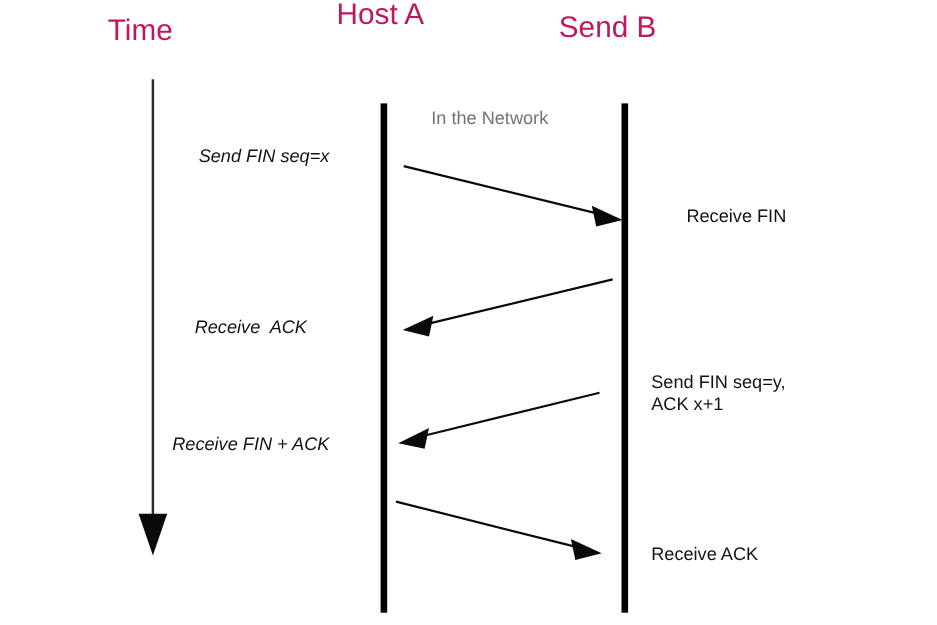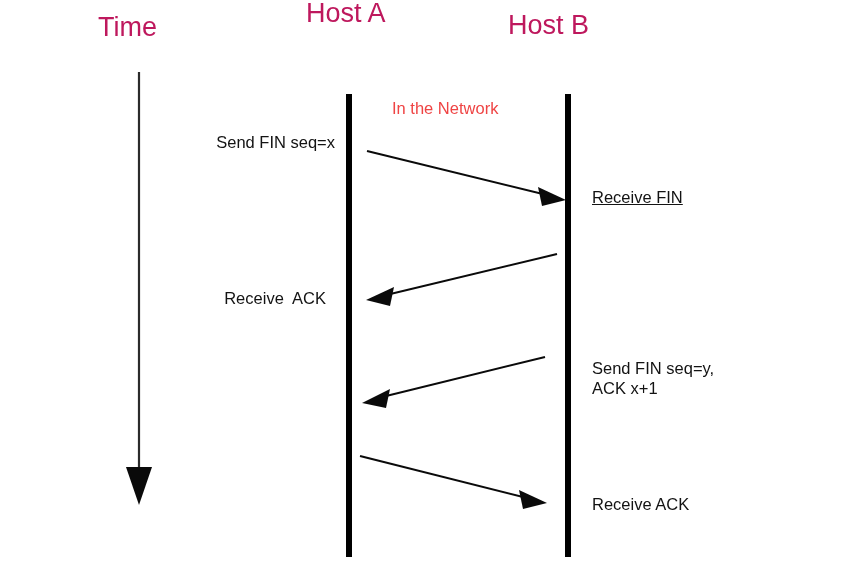--- a/index.html
+++ b/index.html
@@ -27,21 +27,21 @@
   #hdr-host-a { left: 306px; top: 0; }
   #hdr-host-b { left: 508px; top: 12px; }
 
   .net-label {
     position: absolute;
     left: 392px;
     top: 100px;
     font-size: 16.5px;
     line-height: 1;
     white-space: nowrap;
-    color: #ef4444;
+    color: #737373;
   }
 
   .lifeline {
     position: absolute;
     width: 6px;
     background: #000000;
   }
   #lifeline-a { left: 346px; top: 94px; height: 463px; }
   #lifeline-b { left: 565px; top: 94px; height: 463px; }
 
@@ -54,30 +54,30 @@
     pointer-events: none;
   }
 
   .msg {
     position: absolute;
     font-size: 16.5px;
     line-height: 20px;
     white-space: pre;
     color: #131313;
   }
-  .msg.right-align { text-align: right; }
+  .msg.right-align { text-align: center; font-style: italic; }
 </style>
 </head>
 <body>
 
 <div id="canvas">
 
   <div class="hdr" id="hdr-time">Time</div>
   <div class="hdr" id="hdr-host-a">Host A</div>
-  <div class="hdr" id="hdr-host-b">Host B</div>
+  <div class="hdr" id="hdr-host-b">Send B</div>
 
   <div class="net-label">In the Network</div>
 
   <div class="lifeline" id="lifeline-a"></div>
   <div class="lifeline" id="lifeline-b"></div>
 
   <svg class="overlay" viewBox="0 0 852 568">
 
     <g>
       <line x1="139" y1="72" x2="139" y2="479" stroke="#2b2b2b" stroke-width="2.2"></line>
@@ -100,25 +100,26 @@
     </g>
 
     <g>
       <line x1="360" y1="456" x2="531" y2="499" stroke="#0a0a0a" stroke-width="2"></line>
       <polygon points="547,503 519,490 523,509" fill="#0a0a0a"></polygon>
     </g>
   </svg>
 
   <div class="msg right-align" style="left: 145px; top: 132px; width: 190px;">Send FIN seq=x</div>
 
-  <div class="msg" style="left: 592px; top: 187px; text-decoration: underline;">Receive FIN</div>
+  <div class="msg" style="left: 624px; top: 187px;">Receive FIN</div>
 
 
   <div class="msg right-align" style="left: 130px; top: 288px; width: 196px;">Receive  ACK</div>
 
-  <div class="msg" style="left: 592px; top: 358px;">Send FIN seq=y,
+  <div class="msg" style="left: 592px; top: 338px;">Send FIN seq=y,
 ACK x+1</div>
 
+  <div class="msg right-align" style="left: 130px; top: 394px; width: 196px;">Receive FIN + ACK</div>
 
 
   <div class="msg" style="left: 592px; top: 494px;">Receive ACK</div>
 
 </div>
 
 </body></html>

